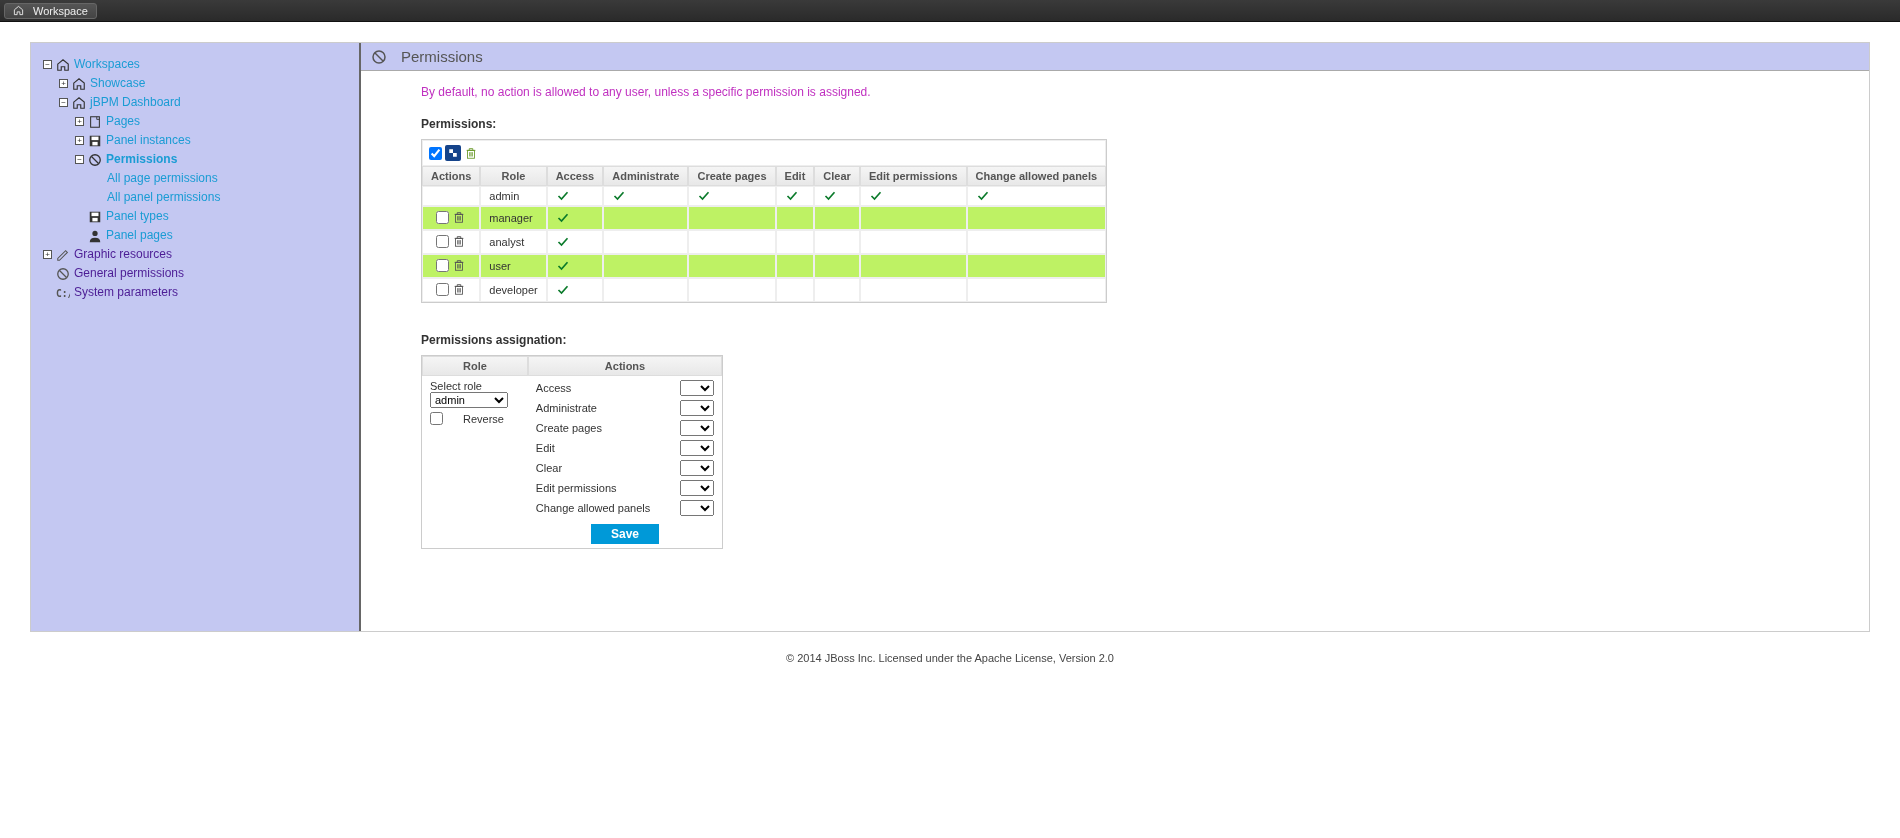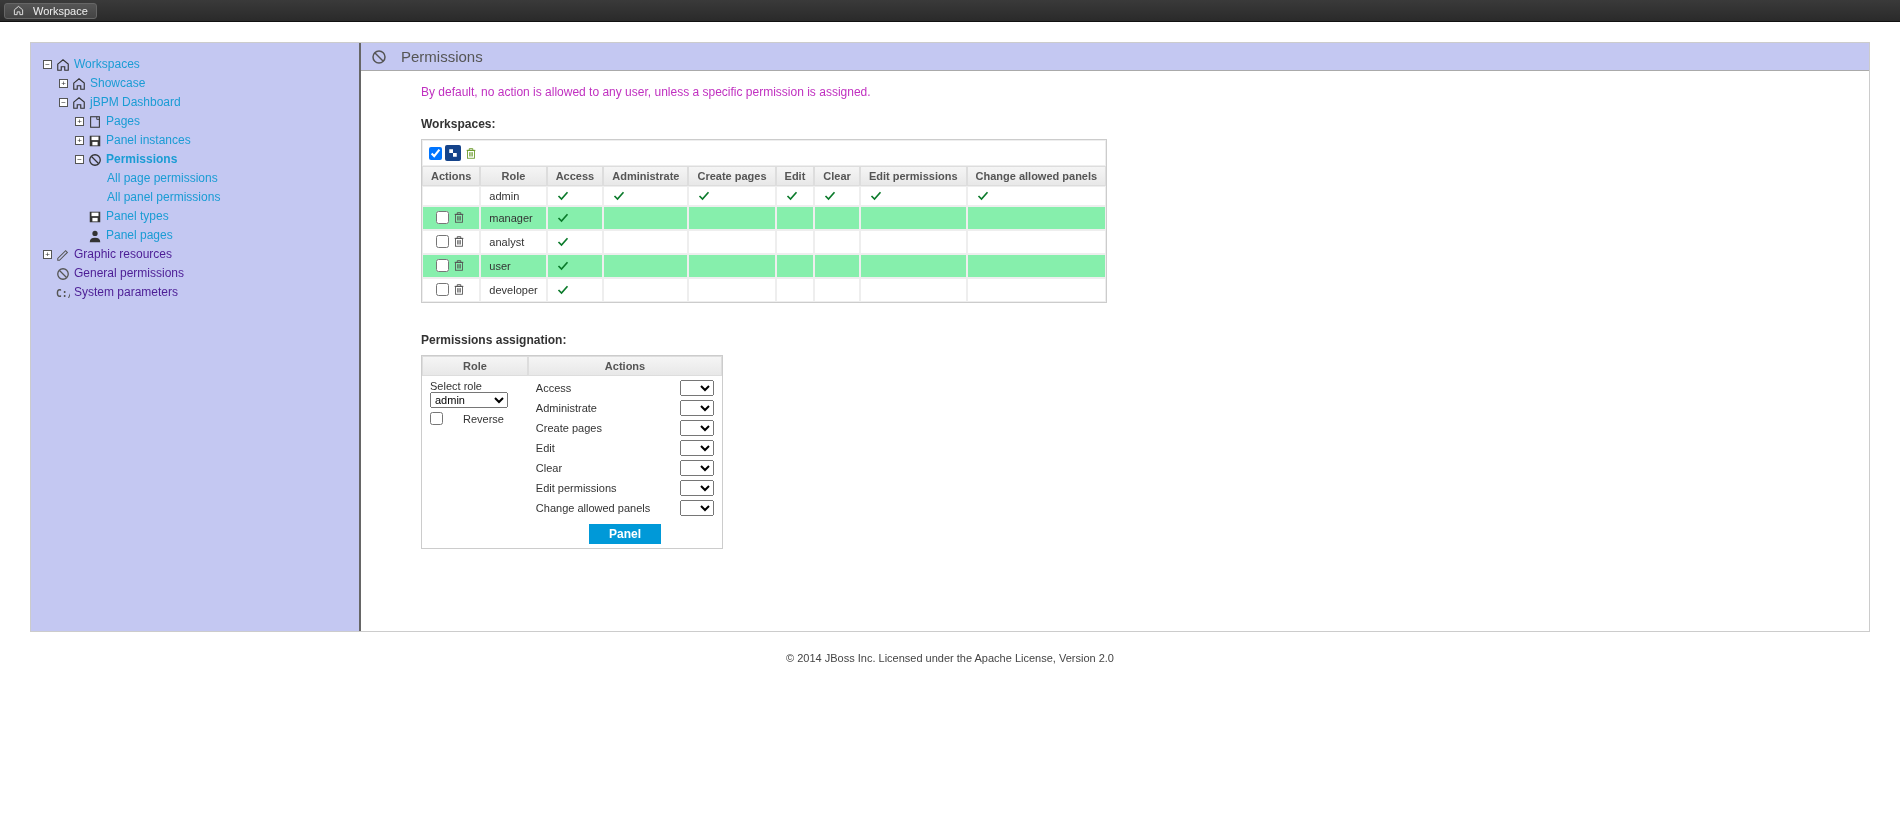--- a/index.html
+++ b/index.html
@@ -36,21 +36,21 @@
     .warning { color: #c030c0; margin-bottom: 18px; }
     .section-title { font-weight: bold; color: #333; margin-bottom: 8px; }
 
     .perm-table { border: 1px solid #ccc; border-collapse: separate; border-spacing: 0; margin-bottom: 30px; }
     .perm-table .toolbar-row td { padding: 4px; }
     .tb-icons { display: flex; gap: 2px; align-items: center; }
     .tb-ico { width: 16px; height: 16px; display:inline-flex; align-items:center; justify-content:center; cursor:pointer; }
     .perm-table th { background: linear-gradient(#f5f5f5,#e8e8e8); border: 1px solid #ddd; padding: 3px 8px; font-weight: bold; color: #555; font-size: 11px; }
     .perm-table td { border: 1px solid #eee; padding: 3px 8px; font-size: 11px; text-align: left; }
     .perm-table td.center { text-align: center; }
-    .perm-table tr.odd td { background: #86efac; }
+    .perm-table tr.odd td { background: #bef264; }
     .checkmark { color: #0a7a2a; font-weight: bold; font-size: 13px; }
     .trashcan { width: 14px; height: 14px; display:inline-block; }
 
     .assign-table { border: 1px solid #ccc; border-collapse: separate; border-spacing: 0; }
     .assign-table th { background: linear-gradient(#f5f5f5,#e8e8e8); border: 1px solid #ddd; padding: 3px 40px; font-weight: bold; color: #555; font-size: 11px; }
     .assign-table td { padding: 4px 8px; font-size: 11px; vertical-align: top; }
     .assign-actions { display: flex; flex-direction: column; gap: 4px; }
     .assign-row { display: flex; align-items: center; justify-content: space-between; gap: 30px; }
     .assign-row select { width: 34px; height: 16px; font-size: 10px; }
     .role-select { width: 78px; font-size: 11px; }
@@ -256,21 +256,21 @@
         <span class="icon">
             <svg viewBox="0 0 16 16" width="16" height="16" style="color:#555">
               <use href="#i-ban"></use>
             </svg>
           </span>
         <h2>Permissions</h2>
       </div>
       <div class="panel-body">
         <div class="warning">By default, no action is allowed to any user, unless a specific permission is assigned.</div>
 
-        <div class="section-title">Workspaces:</div>
+        <div class="section-title">Permissions:</div>
 
         <table class="perm-table">
           <tbody>
               <tr class="toolbar-row">
                 <td colspan="9">
             <div class="tb-icons">
               <span class="tb-ico">
                       <input type="checkbox" checked="" style="">
                     </span>
               <span class="tb-ico" style="background:#15438a;border-radius:2px;">
@@ -431,21 +431,21 @@
                     <div class="assign-row">
                       <span>Edit permissions</span>
                       <select><option></option></select>
                     </div>
                     <div class="assign-row">
                       <span>Change allowed panels</span>
                       <select><option></option></select>
                     </div>
                   </div>
               <div class="save-cell">
-                <button class="save-btn">Panel</button>
+                <button class="save-btn">Save</button>
               </div>
             </td>
           </tr>
         </tbody>
           </table>
       </div>
     </div>
 
   </div>
 

